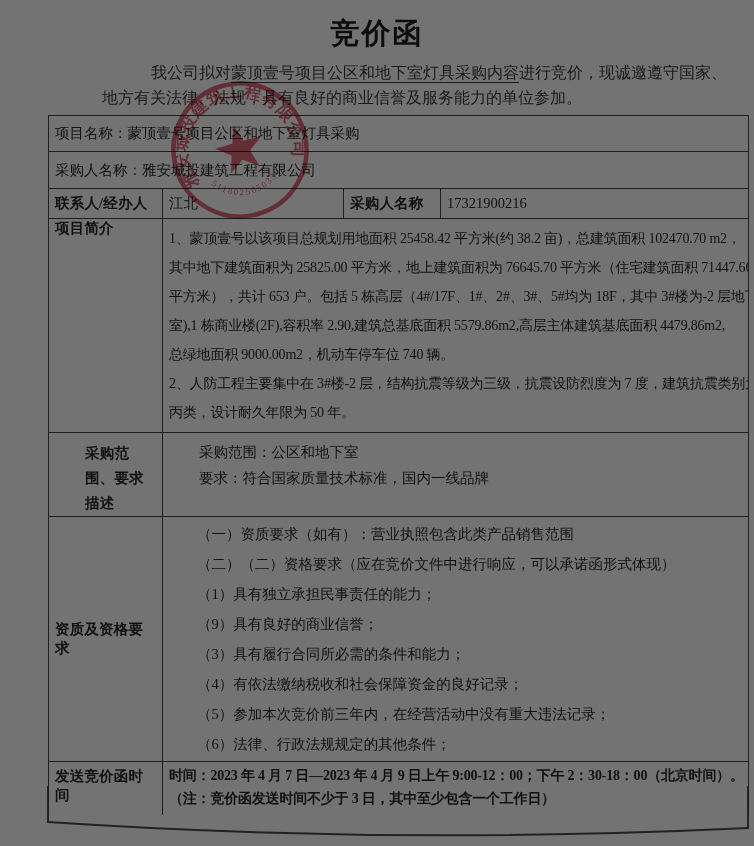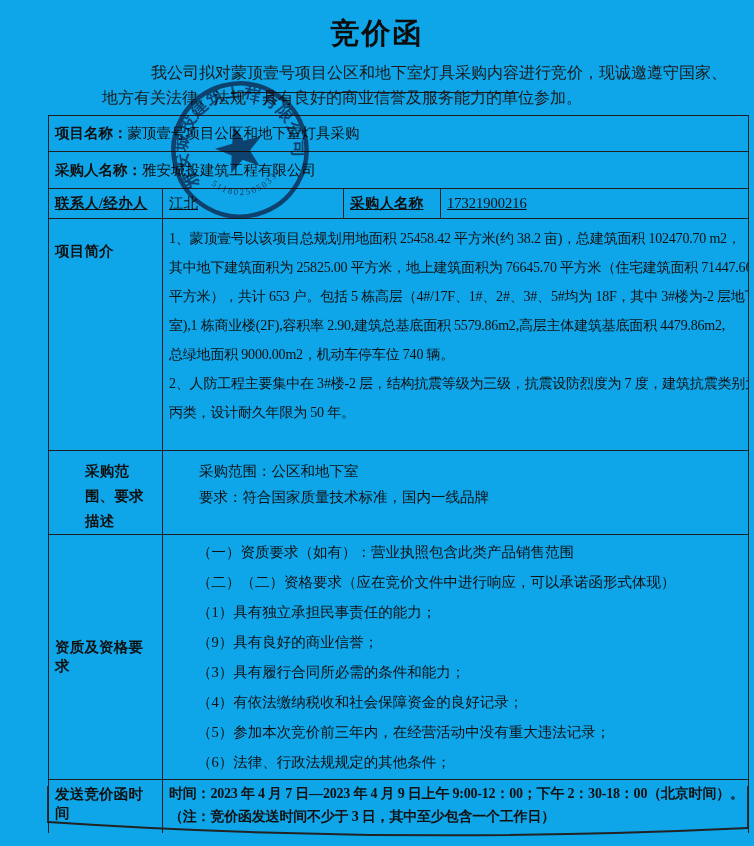--- a/index.html
+++ b/index.html
@@ -4,66 +4,66 @@
 <style>
   html,body{margin:0;padding:0;}
   body{
     width:754px;height:846px;
     background:#ffffff;
     font-family:"Liberation Serif","DejaVu Serif",serif;
     color:#141414;
     position:relative;
     overflow:hidden;
   }
-  .page{position:absolute;inset:0;background:#0ea5e9;}
+  .page{position:absolute;inset:0;background:#737373;}
   
   .doc-title{
     position:absolute;top:14px;left:0;width:754px;
     text-align:center;font-size:29px;font-weight:bold;
     letter-spacing:2px;color:#0d0d0d;margin:0;
   }
   
   .intro{
     position:absolute;left:102px;top:60px;width:600px;
     font-size:16px;line-height:25px;color:#1a1a1a;
   }
   .intro .line{white-space:nowrap;}
   .intro .line.first{text-indent:49px;}
   .intro .ul{
-    border-bottom:1.6px solid #1c1c1c;padding-bottom:11px;
+    border-bottom:1.6px solid #1c1c1c;padding-bottom:1px;
   }
   
   table.bid{
     position:absolute;left:48px;top:115px;width:700px;
     border-collapse:collapse;table-layout:fixed;
     font-size:14.5px;color:#111;
   }
   table.bid td{
     border:1.8px solid #1f1f1f;
     padding:0 6px;vertical-align:middle;overflow:hidden;
   }
   td.lbl{font-weight:bold;letter-spacing:0.2px;}
-  .inline-lbl{font-weight:bold;}
+  .inline-lbl{font-weight:normal;}
   tr.r1 td{height:35px;}
   tr.r2 td{height:36px;}
-  tr.r3 td{height:29px;text-decoration:underline;}
+  tr.r3 td{height:29px;}
   tr.r4 td{height:208px;vertical-align:top;}
   tr.r5 td{height:60px;vertical-align:top;padding-left:36px;}
   tr.r6 td{height:58px;}
   tr.r7 td{height:244px;}
   tr.r8 td{height:48px;vertical-align:top;}
-  tr.r4 td.lbl{padding-top:23px;}
+  tr.r4 td.lbl{padding-top:0;}
   tr.r5 td.lbl{padding-top:8px;line-height:25px;}
   tr.r8 td.lbl{padding-top:5px;}
   td.content{padding-left:8px;}
   .ln{white-space:nowrap;}
   tr.r4 td.content{padding-top:5px;font-size:14px;letter-spacing:-0.2px;}
   tr.r4 .ln{line-height:29px;}
   tr.r5 td.content{padding-top:7px;}
-  tr.r5 .ln{line-height:26px;}
+  tr.r5 .ln{line-height:26px;font-family:Liberation Mono, monospace;}
   tr.r6 .ln{line-height:26px;}
   tr.r7 td.content{padding-left:34px;}
   tr.r7 .ln{line-height:30px;}
   tr.r8 td.content{padding-top:2px;font-size:14px;font-weight:bold;letter-spacing:-0.2px;}
   tr.r8 .ln{line-height:23px;}
   tr.r8 td{border-bottom:none;}
   
   .scan-bottom{position:absolute;left:0;top:0;pointer-events:none;}
   
   .stamp{

